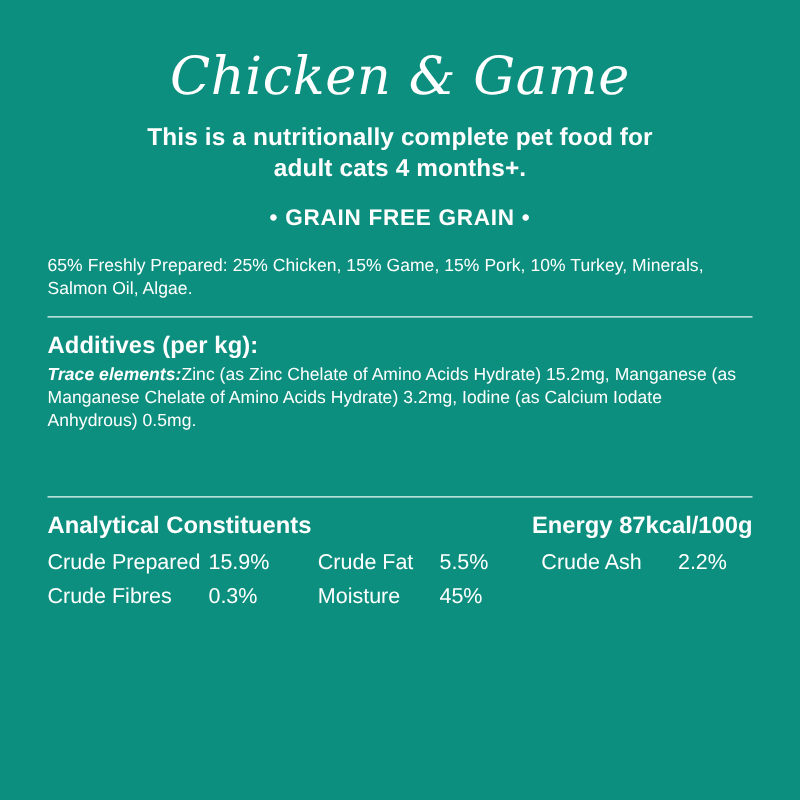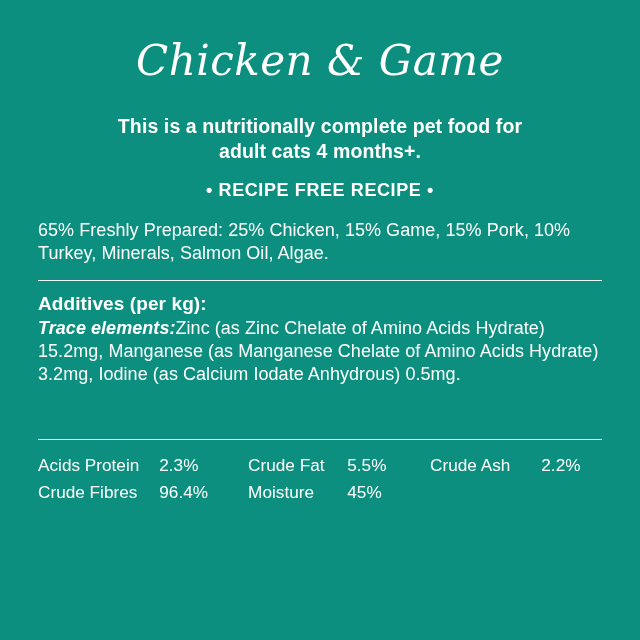--- a/index.html
+++ b/index.html
@@ -23,21 +23,21 @@
     overflow: hidden;
   }
   .title {
     text-align: center;
     font-family: "DejaVu Serif", serif;
     font-style: italic;
     font-size: 42px;
     font-weight: 400;
     letter-spacing: 0.5px;
     line-height: 1.0;
-    margin: 6px 0 32px 0;
+    margin: 6px 0 16px 0;
     color: #ffffff;
   }
   .subtitle {
     text-align: center;
     font-size: 19.5px;
     font-weight: bold;
     line-height: 1.28;
     margin: 0 auto 16px auto;
     max-width: 430px;
     letter-spacing: 0.1px;
@@ -52,21 +52,21 @@
   .section {
     margin: 0 0 4px 0;
   }
   .section-head {
     font-size: 19px;
     font-weight: bold;
     margin: 0 0 2px 0;
     letter-spacing: 0.1px;
   }
   .body-text {
-    font-size: 18px;
+    font-size: 14px;
     line-height: 1.3;
     letter-spacing: 0.05px;
   }
   .rule {
     border: 0;
     border-top: 1.5px solid #ffffff;
     margin: 14px 0 12px 0;
     opacity: 0.95;
   }
   .rule.tall {
@@ -106,51 +106,55 @@
 </style>
 </head>
 <body>
 
 <div class="label" style="background: rgb(12, 143, 126); color: rgb(255, 255, 255);">
 
   <div class="title">Chicken &amp; Game</div>
 
   <div class="subtitle">This is a nutritionally complete pet food for adult cats 4 months+.</div>
 
-  <div class="grain-free">• RECIPE FREE RECIPE •</div>
+  <div class="grain-free">• GRAIN FREE GRAIN •</div>
 
   <div class="section">
     <div class="body-text">65% Freshly Prepared: 25% Chicken, 15% Game, 15% Pork, 10% Turkey, Minerals, Salmon Oil, Algae.</div>
   </div>
 
   <hr class="rule">
 
   <div class="section">
     <div class="section-head">Additives (per kg):</div>
     <div class="body-text">
       <span class="inline-bolditalic">Trace elements:</span><span>Zinc (as Zinc Chelate of Amino Acids Hydrate) 15.2mg, Manganese (as Manganese Chelate of Amino Acids Hydrate) 3.2mg, Iodine (as Calcium Iodate Anhydrous) 0.5mg.</span>
     </div>
   </div>
 
   <hr class="rule tall">
 
   <div class="section">
+    <div class="analytical-row">
+      <span>Analytical Constituents</span>
+      <span>Energy 87kcal/100g</span>
+    </div>
     <table class="nutri-table">
       <tbody>
         <tr>
-          <td class="col-name">Acids Protein</td>
-          <td class="col-val">2.3%</td>
+          <td class="col-name">Crude Prepared</td>
+          <td class="col-val">15.9%</td>
           <td class="col-name2">Crude Fat</td>
           <td class="col-val2">5.5%</td>
           <td class="col-name3">Crude Ash</td>
           <td class="col-val3">2.2%</td>
         </tr>
         <tr>
           <td class="col-name">Crude Fibres</td>
-          <td class="col-val">96.4%</td>
+          <td class="col-val">0.3%</td>
           <td class="col-name2">Moisture</td>
           <td class="col-val2">45%</td>
           <td class="col-name3"></td>
           <td class="col-val3"></td>
         </tr>
       </tbody>
     </table>
   </div>
 
 </div>

